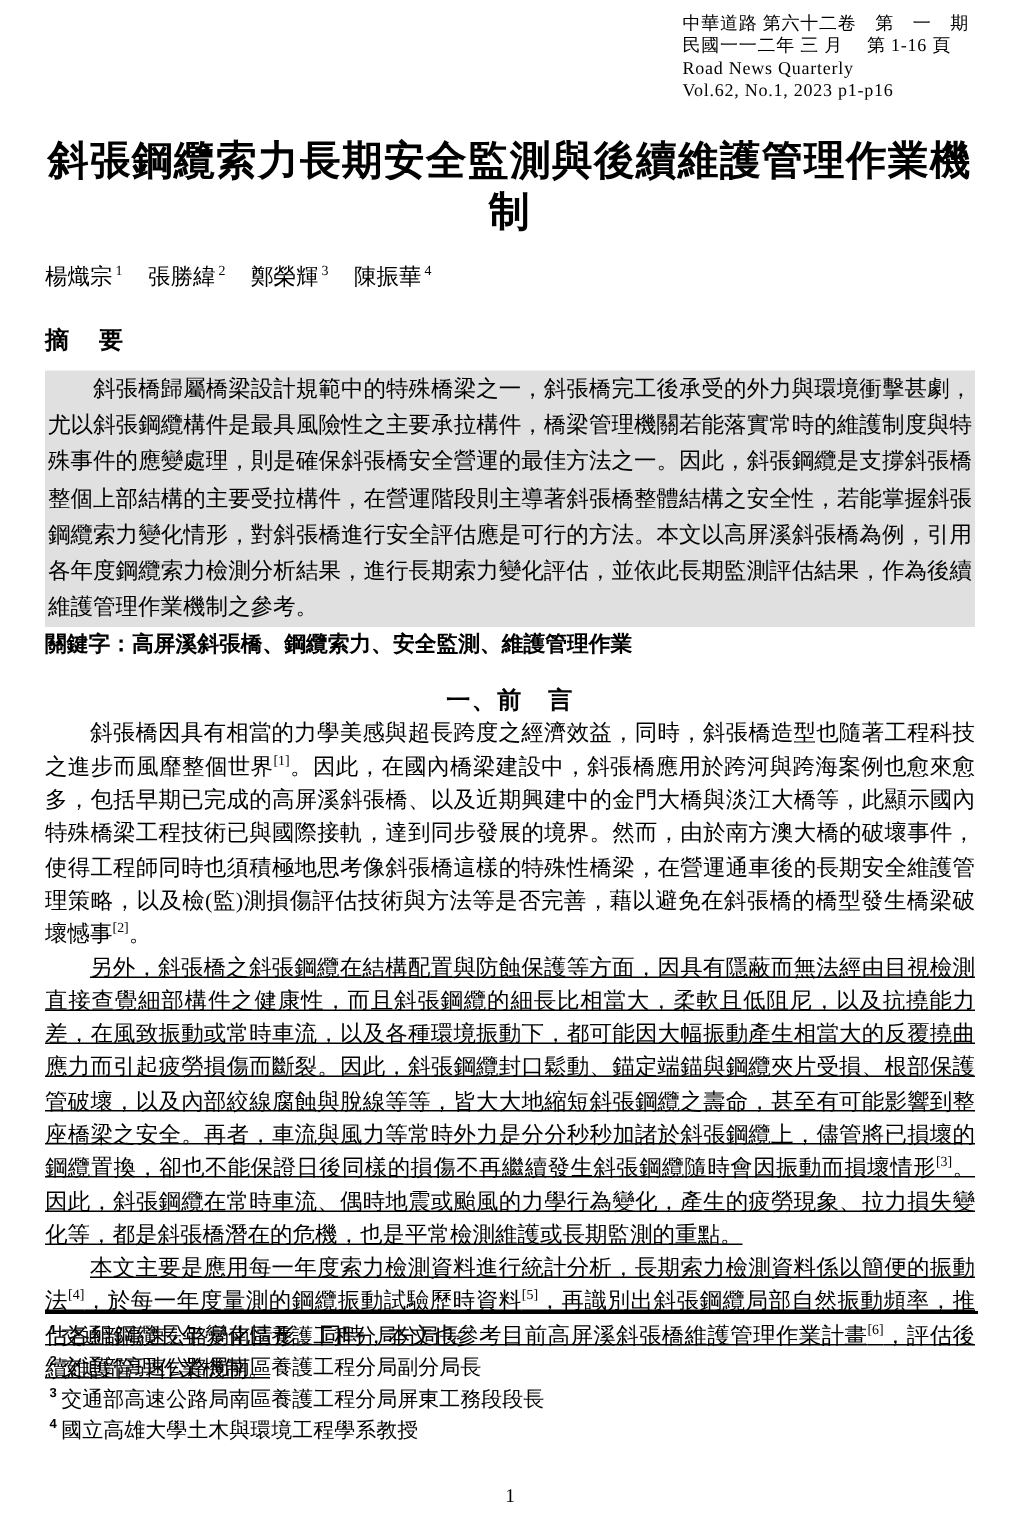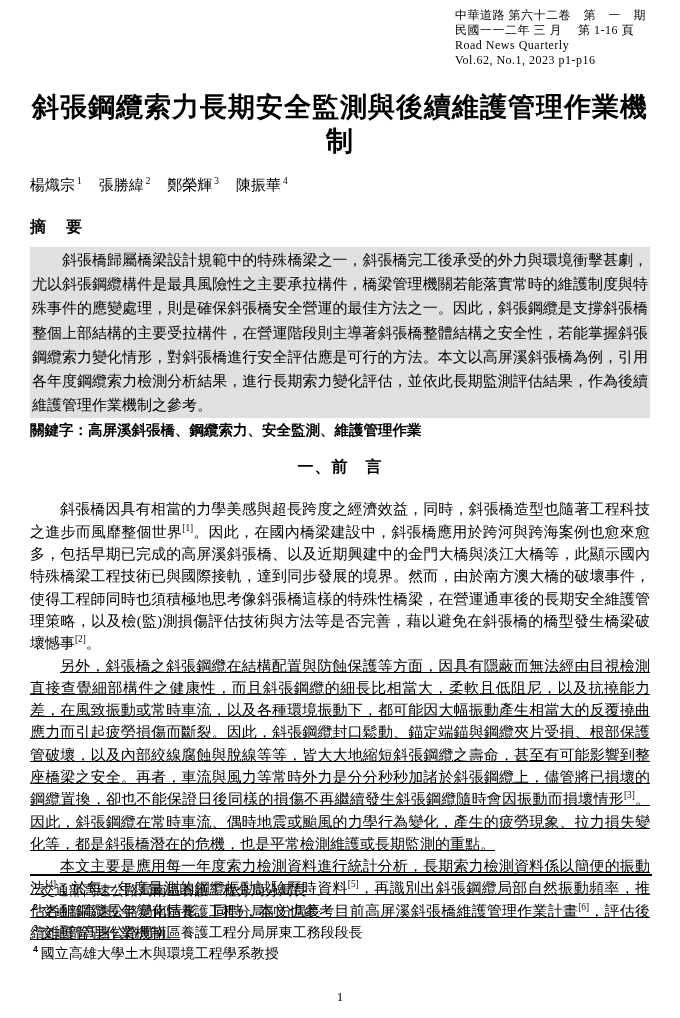--- a/index.html
+++ b/index.html
@@ -60,21 +60,21 @@
     line-height: 20px;
   }
   .section-heading {
     margin-top: 17px;
     text-align: center;
     font-size: 16px;
     font-weight: bold;
     letter-spacing: 1px;
   }
   .body-para {
-    margin-top: 20px;
+    margin-top: 0;
     font-size: 15px;
     line-height: 22.3px;
     text-align: justify;
     text-indent: 2em;
   }
   .body-para + .body-para { margin-top: 0; text-decoration: underline; }
   sup {
     font-size: 0.62em;
     vertical-align: super;
     line-height: 0;

